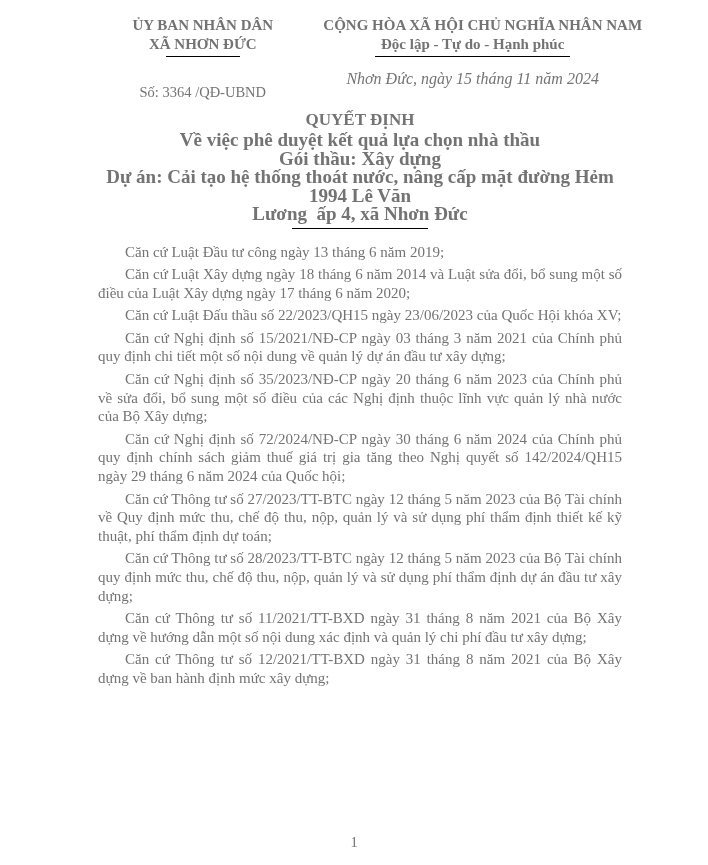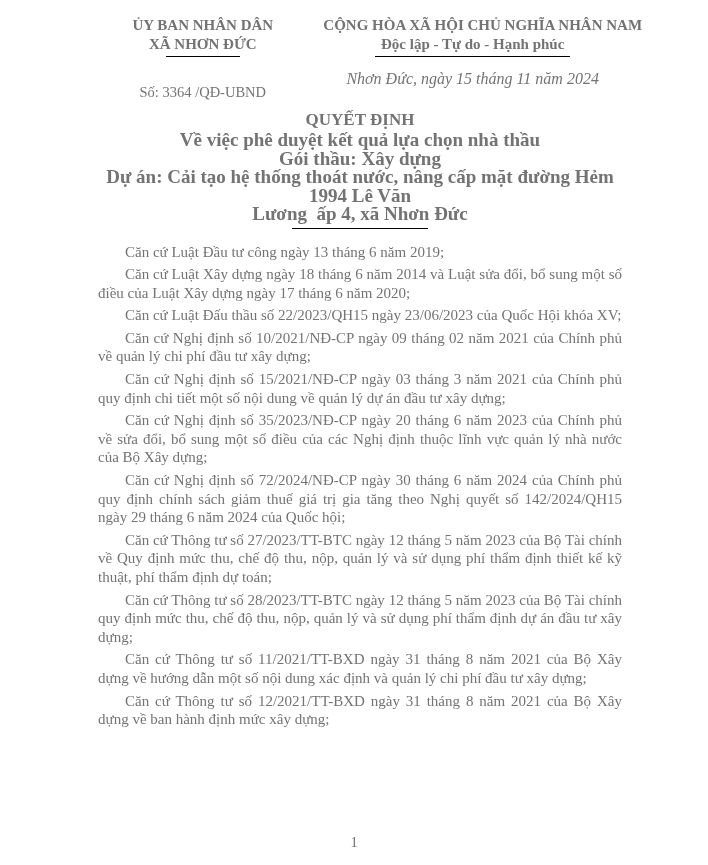--- a/index.html
+++ b/index.html
@@ -135,21 +135,20 @@
     <div class="title-line project-line2">Lương&nbsp; ấp 4, xã Nhơn Đức</div>
     <div class="title-rule"></div>
   </div>
 
 
   <div class="preamble">
 
   <p>Căn cứ Luật Đầu tư công ngày 13 tháng 6 năm 2019;</p>
       <p>Căn cứ Luật Xây dựng ngày 18 tháng 6 năm 2014 và Luật sửa đổi, bổ sung một số điều của Luật Xây dựng ngày 17 tháng 6 năm 2020;</p>
       <p>Căn cứ Luật Đấu thầu số 22/2023/QH15 ngày 23/06/2023 của Quốc Hội khóa XV;</p>
-      <p>Căn cứ Nghị định số 10/2021/NĐ-CP ngày 09 tháng 02 năm 2021 của Chính phủ về quản lý chi phí đầu tư xây dựng;</p>
       <p>Căn cứ Nghị định số 15/2021/NĐ-CP ngày 03 tháng 3 năm 2021 của Chính phủ quy định chi tiết một số nội dung về quản lý dự án đầu tư xây dựng;</p>
       <p>Căn cứ Nghị định số 35/2023/NĐ-CP ngày 20 tháng 6 năm 2023 của Chính phủ về sửa đổi, bổ sung một số điều của các Nghị định thuộc lĩnh vực quản lý nhà nước của Bộ Xây dựng;</p>
       <p>Căn cứ Nghị định số 72/2024/NĐ-CP ngày 30 tháng 6 năm 2024 của Chính phủ quy định chính sách giảm thuế giá trị gia tăng theo Nghị quyết số 142/2024/QH15 ngày 29 tháng 6 năm 2024 của Quốc hội;</p>
       <p>Căn cứ Thông tư số 27/2023/TT-BTC ngày 12 tháng 5 năm 2023 của Bộ Tài chính về Quy định mức thu, chế độ thu, nộp, quản lý và sử dụng phí thẩm định thiết kế kỹ thuật, phí thẩm định dự toán;</p>
       <p>Căn cứ Thông tư số 28/2023/TT-BTC ngày 12 tháng 5 năm 2023 của Bộ Tài chính quy định mức thu, chế độ thu, nộp, quản lý và sử dụng phí thẩm định dự án đầu tư xây dựng;</p>
       <p>Căn cứ Thông tư số 11/2021/TT-BXD ngày 31 tháng 8 năm 2021 của Bộ Xây dựng về hướng dẫn một số nội dung xác định và quản lý chi phí đầu tư xây dựng;</p>
       <p>Căn cứ Thông tư số 12/2021/TT-BXD ngày 31 tháng 8 năm 2021 của Bộ Xây dựng về ban hành định mức xây dựng;</p>
     </div>
 
   <div class="page-number">1</div>

